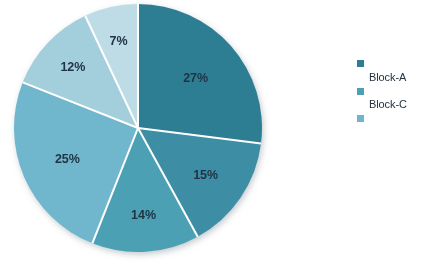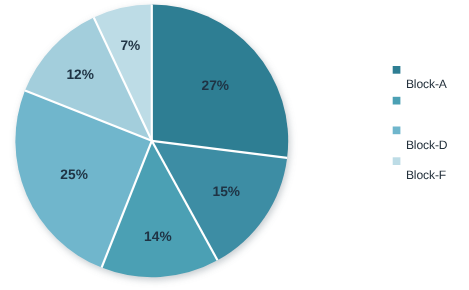--- a/index.html
+++ b/index.html
@@ -106,24 +106,20 @@
     </svg>
   </div>
 
   <div id="legend">
     <div class="legend-item">
       <span class="legend-swatch" style="background: rgb(46, 126, 147);"></span>
       <span class="legend-label">Block-A</span>
     </div>
     <div class="legend-item">
       <span class="legend-swatch" style="background: rgb(75, 160, 180);"></span>
+      <span class="legend-label">Block-C</span>
     </div>
     <div class="legend-item">
       <span class="legend-swatch" style="background: rgb(111, 182, 204);"></span>
-      <span class="legend-label">Block-D</span>
-    </div>
-    <div class="legend-item">
-      <span class="legend-swatch" style="background: rgb(189, 220, 230);"></span>
-      <span class="legend-label">Block-F</span>
     </div>
   </div>
 
 </div>
 
 </body></html>

